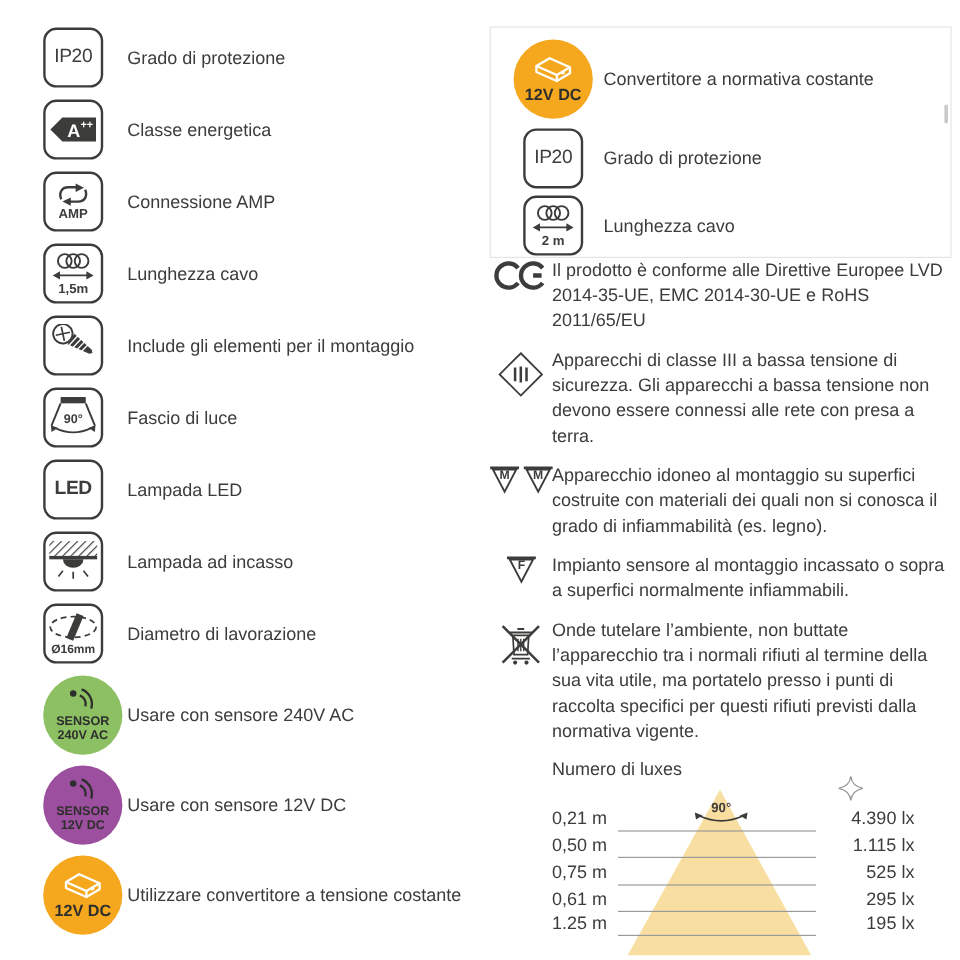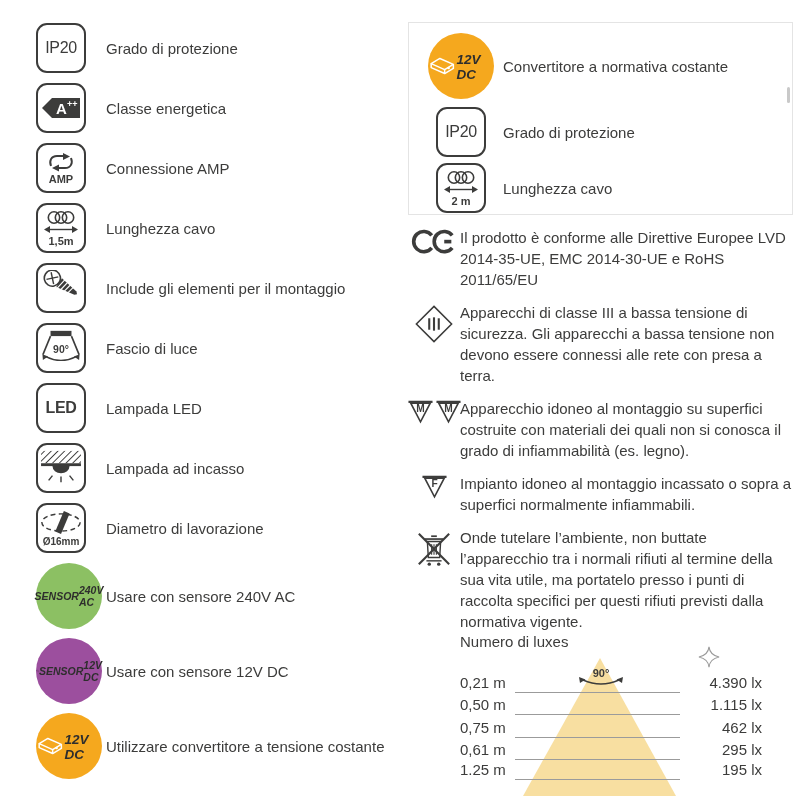--- a/index.html
+++ b/index.html
@@ -17,38 +17,38 @@
   .circle-row .feat-label{margin-left:4px;}
 
   .sq-icon{width:50px;height:50px;border:2px solid #3c3c3b;border-radius:11px;
            box-sizing:border-box;display:flex;flex-direction:column;
            align-items:center;justify-content:center;background:#fff;}
   .sq-icon .big{font-size:16px;letter-spacing:-0.3px;}
   .sq-icon .bold{font-weight:bold;}
   .sq-icon .tiny{font-weight:bold;font-size:10px;line-height:11px;margin-top:1px;}
   .sq-icon .tiny2{font-weight:bold;font-size:11px;line-height:12px;margin-top:1px;}
 
-  .circle-icon{width:66px;height:66px;border-radius:50%;display:flex;flex-direction:row;
-               align-items:center;justify-content:center;font-style:italic;}
+  .circle-icon{width:66px;height:66px;border-radius:50%;display:flex;flex-direction:column;
+               align-items:center;justify-content:center;}
   .circle-icon .cline{font-weight:bold;font-size:10.5px;line-height:12px;color:#2e2e2d;}
   .circle-icon .cbig{font-weight:bold;font-size:13.5px;line-height:15px;color:#2e2e2d;margin-top:1px;}
 
   
   .spec-box{position:absolute;left:408px;top:22px;width:385px;height:193px;
             border:1px solid #e4e4e4;box-sizing:border-box;background:#fff;}
   .spec-row{display:flex;align-items:center;}
   .spec-row .icon-cell{width:72px;}
   .spec-row .feat-label{margin-left:6px;}
   .spec-row.r1{height:66px;margin-top:10px;}
   .spec-row.r2{height:50px;margin-top:8px;}
   .spec-row.r3{height:50px;margin-top:6px;}
   .spec-scrollbar{position:absolute;right:2px;top:64px;width:3px;height:16px;
                   background:#c9c9c9;border-radius:2px;}
 
-  .notes{position:absolute;left:408px;top:227px;width:390px;}
+  .notes{position:absolute;left:408px;top:215px;width:390px;}
   .note{display:flex;margin-bottom:12px;}
   .note .nicon{width:52px;flex:none;display:flex;justify-content:center;align-items:flex-start;padding-top:2px;}
   .note .ntext{flex:1;font-size:15px;line-height:21px;}
   .mm-pair{display:flex;gap:3px;}
 
   
   .lux{position:absolute;left:460px;top:633px;width:302px;}
   .lux-title{font-size:15px;}
   .lux-area{position:relative;height:160px;margin-top:6px;}
   .lux-tri{position:absolute;left:0;top:0;z-index:1;}
@@ -353,21 +353,21 @@
     </div>
 
     <div class="note">
       <div class="nicon">
         <svg width="25" height="25" viewBox="0 0 27 27">
           <line x1="0.5" y1="2" x2="26.5" y2="2" stroke="#3c3c3b" stroke-width="2.4"></line>
           <polygon points="3,3.5 24,3.5 13.5,23.5" fill="none" stroke="#3c3c3b" stroke-width="1.7"></polygon>
           <text x="13.5" y="12.5" text-anchor="middle" font-size="11" font-weight="bold" fill="#3c3c3b">F</text>
         </svg>
       </div>
-      <div class="ntext">Impianto idoneo al montaggio incassato o sopra a superfici normalmente infiammabili.</div>
+      <div class="ntext">Impianto sensore al montaggio incassato o sopra a superfici normalmente infiammabili.</div>
     </div>
 
     <div class="note">
       <div class="nicon">
         <svg width="36" height="40" viewBox="0 0 38 42">
           <g stroke="#3c3c3b" fill="none">
             <line x1="9" y1="10.5" x2="29" y2="10.5" stroke-width="1.8"></line>
             <line x1="16" y1="7.5" x2="22" y2="7.5" stroke-width="1.8"></line>
             <polygon points="12,13 26,13 25,30 13,30" stroke-width="1.5"></polygon>
             <line x1="16.5" y1="16" x2="16.5" y2="27" stroke-width="1.2"></line>
@@ -400,21 +400,21 @@
       <div class="hline" style="top:123px"></div>
 
       <div class="lux-dist" style="top:18px">0,21 m</div>
       <div class="lux-dist" style="top:40px">0,50 m</div>
       <div class="lux-dist" style="top:63px">0,75 m</div>
       <div class="lux-dist" style="top:85px">0,61 m</div>
       <div class="lux-dist" style="top:105px">1.25 m</div>
 
       <div class="lux-val" style="top:18px">4.390 lx</div>
       <div class="lux-val" style="top:40px">1.115 lx</div>
-      <div class="lux-val" style="top:63px">462 lx</div>
+      <div class="lux-val" style="top:63px">525 lx</div>
       <div class="lux-val" style="top:85px">295 lx</div>
       <div class="lux-val" style="top:105px">195 lx</div>
 
       <svg class="lux-angle" width="48" height="26" viewBox="0 0 48 26">
         <text x="24" y="11" text-anchor="middle" font-size="11" font-weight="bold" fill="#3c3c3b">90°</text>
         <path d="M6,14 Q24,22 42,14" fill="none" stroke="#3c3c3b" stroke-width="1.4"></path>
         <polygon points="3,17 2,11 8.5,13.5" fill="#3c3c3b"></polygon>
         <polygon points="45,17 46,11 39.5,13.5" fill="#3c3c3b"></polygon>
       </svg>
 

